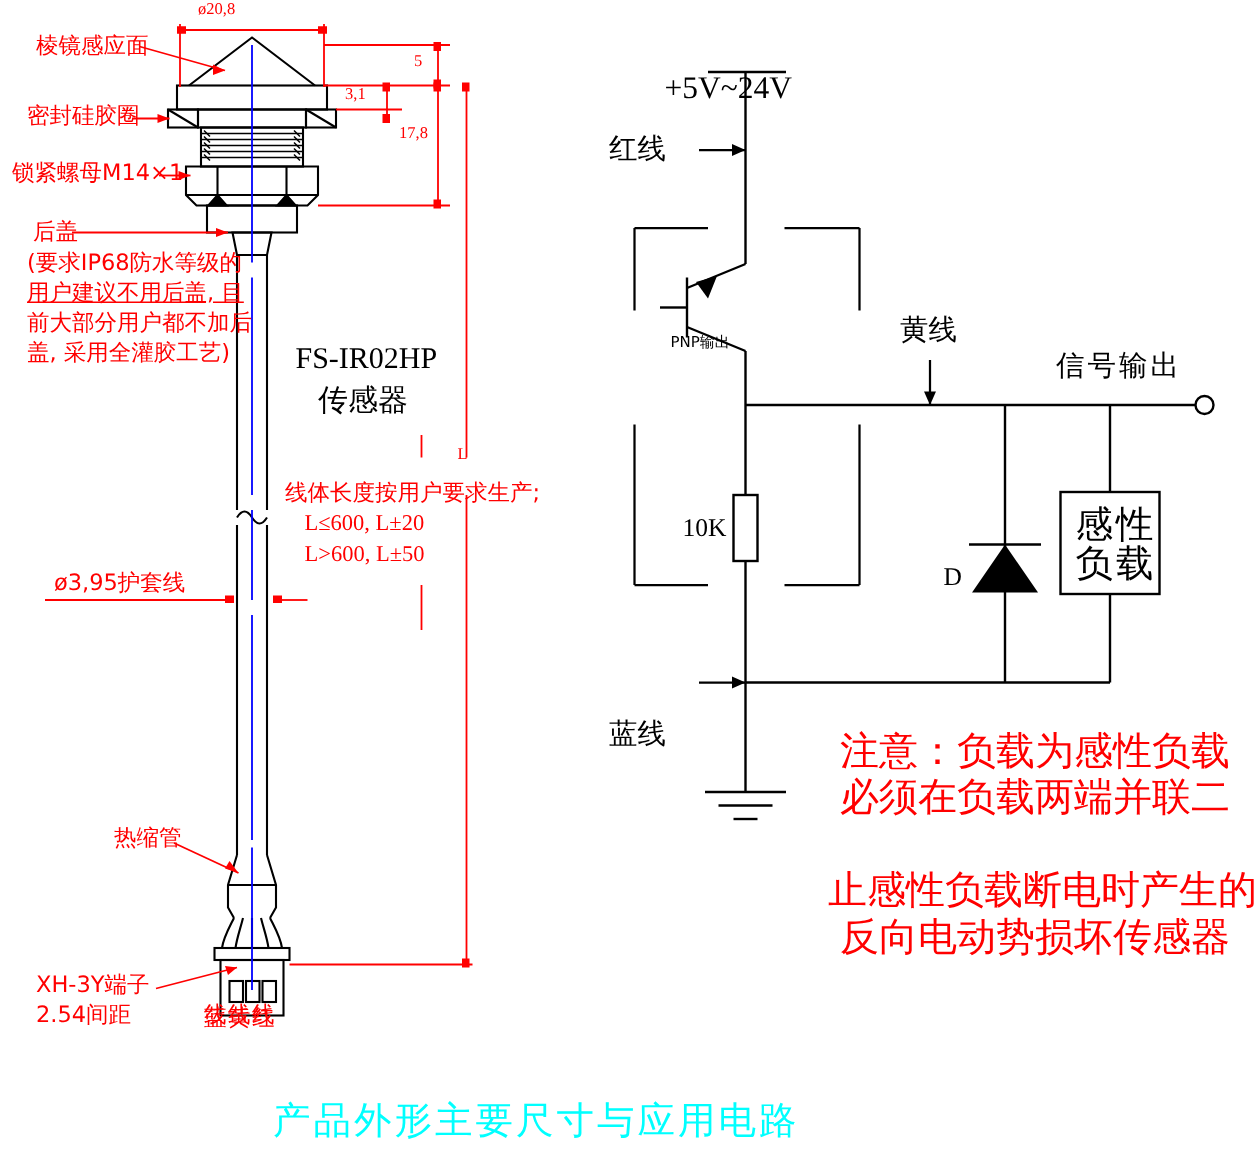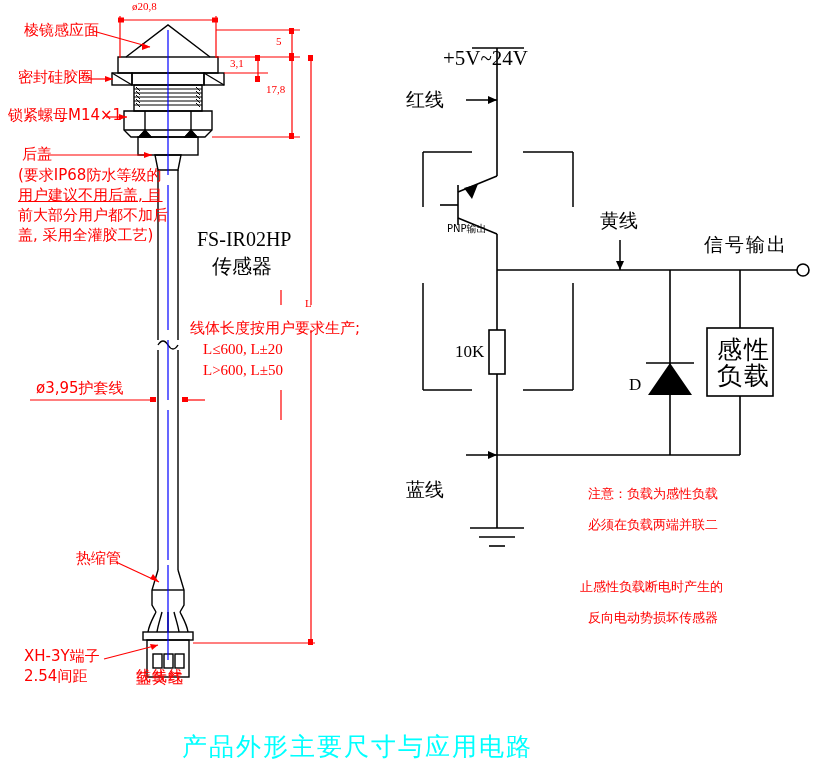--- a/index.html
+++ b/index.html
@@ -28,21 +28,21 @@
   }
   .red   { color: #ff0000; }
   .black { color: #000000; }
   .cyan  { color: #00ffff; }
 
   .han { font-family: "DejaVu Sans", "Liberation Sans", sans-serif; }
   .lat { font-family: "Liberation Serif", "DejaVu Serif", serif; }
 
   .f-dim    { font-size: 11px; }
   .f-note   { font-size: 15px; }
-  .f-notebg { font-size: 13px; margin-left: 28px; }
+  .f-notebg { font-size: 26px; }
   .f-sensor { font-size: 20px; }
   .f-wire   { font-size: 19px; }
   .f-vcc    { font-size: 21px; }
   .f-pnp    { font-size: 10px; }
   .f-res    { font-size: 17px; }
   .f-load   { font-size: 25px; }
   .f-title  { font-size: 25px; }
   .f-dcap   { font-size: 17px; }
 </style>
 </head>

